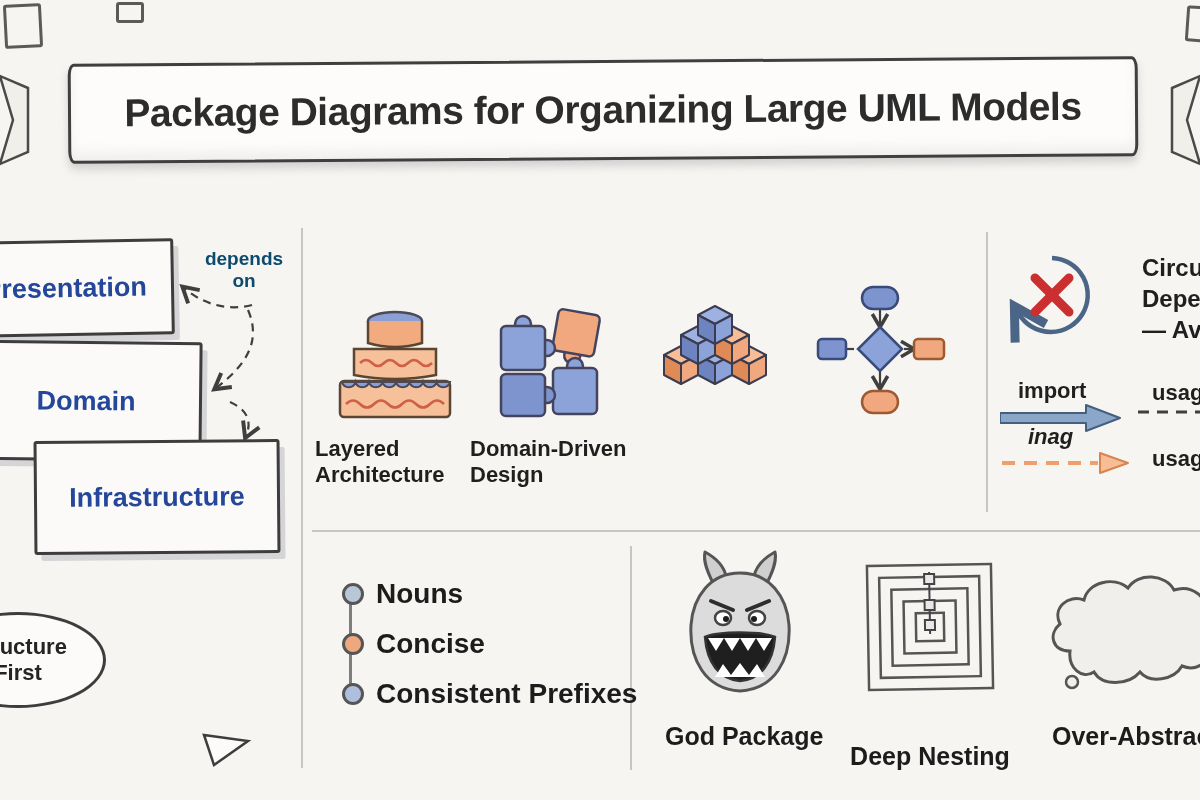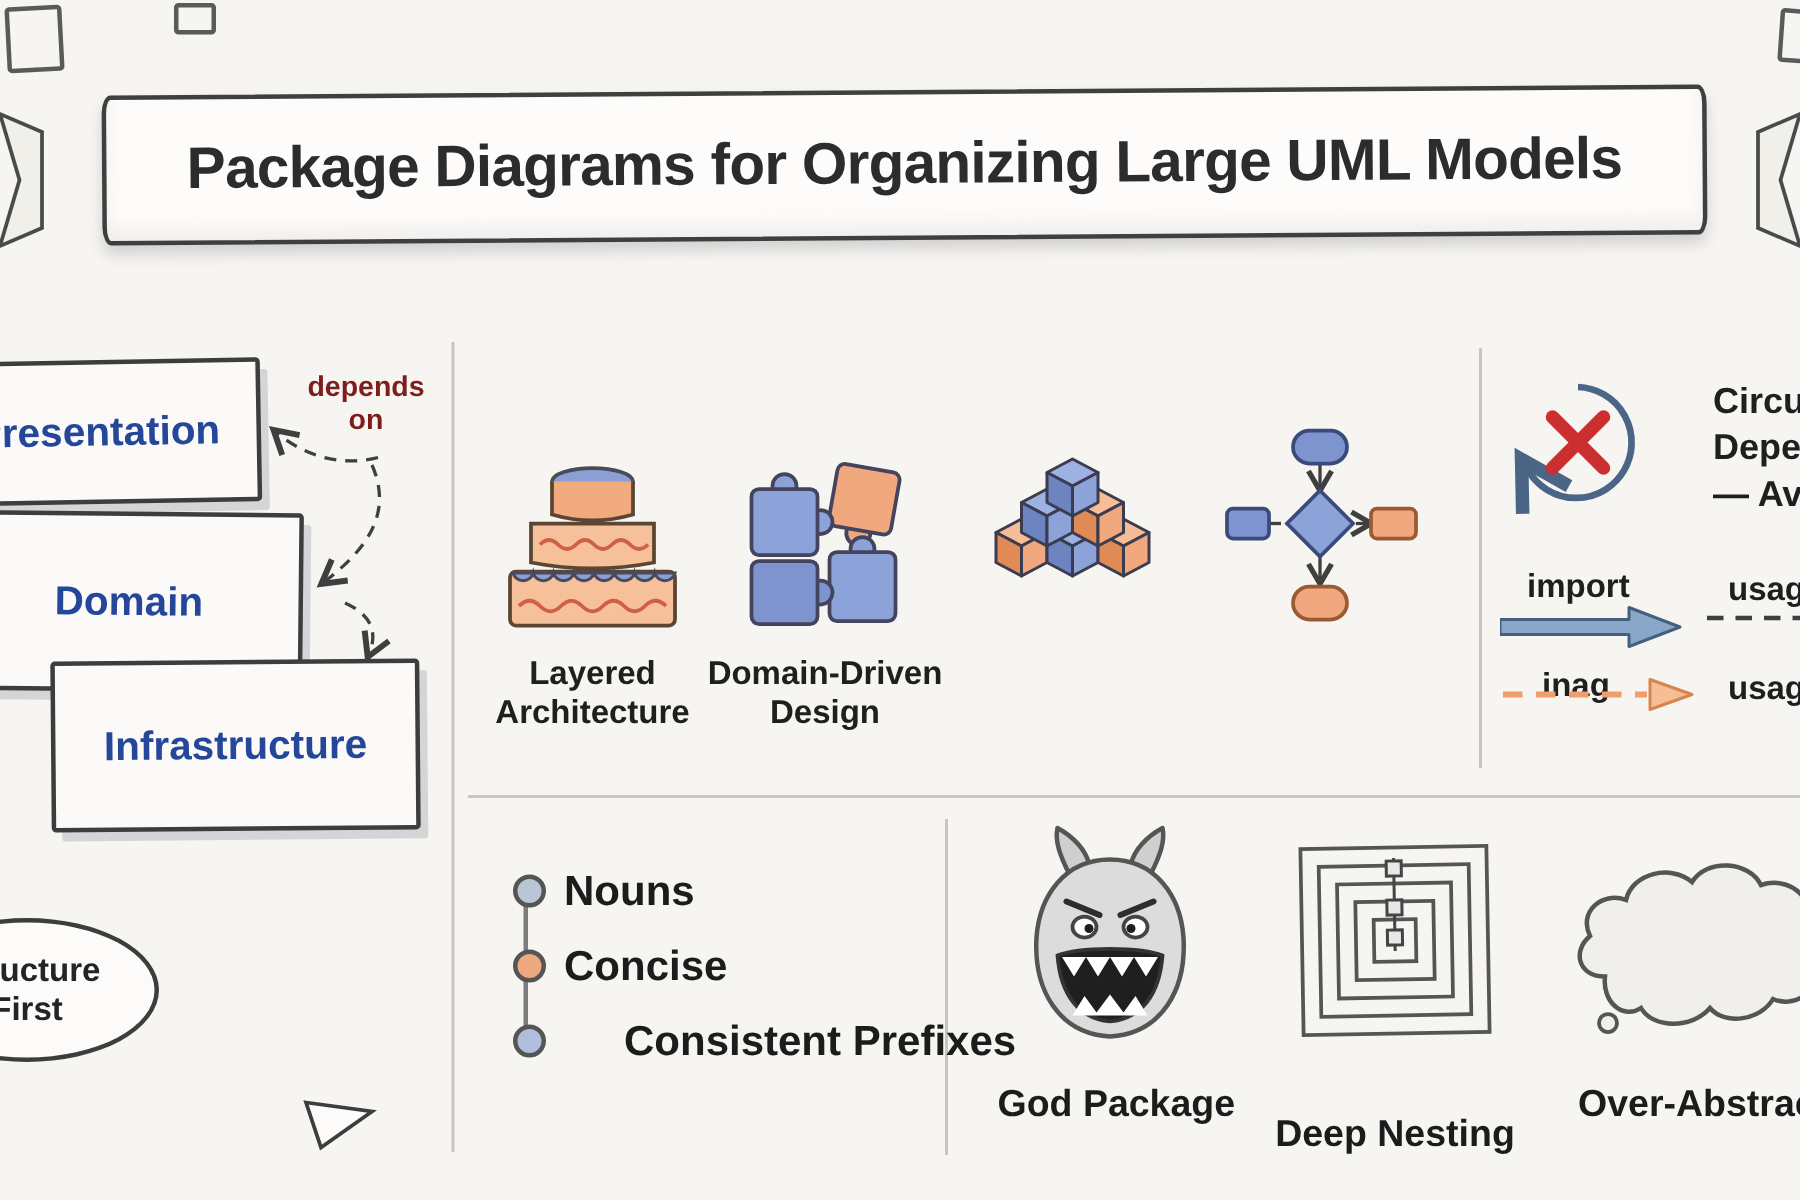--- a/index.html
+++ b/index.html
@@ -26,27 +26,27 @@
     font-size:39px;font-weight:700;letter-spacing:-.5px;color:#2c2c2c;white-space:nowrap;
   }
 
   
   .pkg-box{
     background:#fbfaf8;border:3px solid #3d3d3d;border-radius:3px;
     box-shadow:6px 7px 0 -1px rgba(150,155,165,.35);
     display:flex;align-items:center;justify-content:center;
     font-size:27px;font-weight:700;color:#24479a;
   }
-  .dep-label{font-size:19px;font-weight:700;color:#7f1d1d;text-align:center;line-height:1.15;}
+  .dep-label{font-size:19px;font-weight:700;color:#0c4a6e;text-align:center;line-height:1.15;}
 
   
   .divider{background:#c8c6c1;}
 
   
-  .strategy{width:160px;text-align:center;}
+  .strategy{width:160px;}
   .strategy .icon-box{height:148px;display:flex;align-items:flex-end;justify-content:center;}
   .strategy-label{margin-top:10px;font-size:22px;font-weight:700;color:#1f1f1f;line-height:1.18;}
 
   
   .circ-label{font-size:24px;font-weight:700;line-height:1.3;color:#1f1f1f;}
   .legend-label{font-size:22px;font-weight:700;color:#1f1f1f;white-space:nowrap;}
 
   
   .naming-label{font-size:28px;font-weight:700;color:#1c1c1c;white-space:nowrap;}
   .naming-dot{width:16px;height:16px;border:3px solid #555;border-radius:50%;}
@@ -228,34 +228,34 @@
 
   <div class="abs legend-label" style="left:1018px;top:378px;text-align:center;">import</div>
   <svg class="abs" style="left:1000px;top:402px;" width="125" height="32" viewBox="0 0 125 32">
     <polygon points="0,11 86,11 86,3 120,16 86,29 86,21 0,21" fill="#8aa6c9" stroke="#44607e" stroke-width="2" stroke-linejoin="round"></polygon>
   </svg>
   <div class="abs legend-label" style="left:1152px;top:380px;">usage</div>
   <svg class="abs" style="left:1138px;top:404px;" width="70" height="16" viewBox="0 0 70 16">
     <line x1="0" y1="8" x2="70" y2="8" stroke="#3f3f3f" stroke-width="3" stroke-dasharray="11 8"></line>
   </svg>
 
-  <div class="abs legend-label" style="left:1028px;top:424px;margin-top:20px;">inag</div>
+  <div class="abs legend-label" style="left:1028px;top:424px;font-style:italic;">inag</div>
   <svg class="abs" style="left:1000px;top:448px;" width="135" height="30" viewBox="0 0 135 30">
     <line x1="2" y1="15" x2="98" y2="15" stroke="#ef9e6c" stroke-width="4" stroke-dasharray="13 9"></line>
     <polygon points="100,5 128,15 100,25" fill="#f6bd97" stroke="#d8844f" stroke-width="2" stroke-linejoin="round"></polygon>
   </svg>
   <div class="abs legend-label" style="left:1152px;top:446px;">usage</div>
 
   <div class="abs" style="left:349px;top:591px;width:3px;height:100px;background:#7d7d7d;"></div>
   <div class="abs naming-dot" style="left:342px;top:583px;background:#b9c6d6;"></div>
   <div class="abs naming-dot" style="left:342px;top:633px;background:#eda87e;"></div>
   <div class="abs naming-dot" style="left:342px;top:683px;background:#aebfdd;"></div>
   <div class="abs naming-label" style="left:376px;top:578px;">Nouns</div>
   <div class="abs naming-label" style="left:376px;top:628px;">Concise</div>
-  <div class="abs naming-label" style="left:376px;top:678px;margin-left:40px;">Consistent Prefixes</div>
+  <div class="abs naming-label" style="left:376px;top:678px;">Consistent Prefixes</div>
 
   <svg class="abs" style="left:665px;top:545px;" width="150" height="165" viewBox="0 0 150 165">
     <path d="M48,38 C42,26 38,16 40,7 C51,13 59,22 61,31 Z" fill="#cfcfcf" stroke="#555" stroke-width="3" stroke-linejoin="round"></path>
     <path d="M102,38 C108,26 112,16 110,7 C99,13 91,22 89,31 Z" fill="#cfcfcf" stroke="#555" stroke-width="3" stroke-linejoin="round"></path>
     <path d="M75,28 C45,28 28,52 26,80 C24,114 40,144 75,146 C110,144 126,114 124,80 C122,52 105,28 75,28 Z" fill="#dcdcdc" stroke="#555" stroke-width="3"></path>
     <line x1="46" y1="56" x2="68" y2="65" stroke="#2d2d2d" stroke-width="4" stroke-linecap="round"></line>
     <line x1="104" y1="56" x2="82" y2="65" stroke="#2d2d2d" stroke-width="4" stroke-linecap="round"></line>
     <ellipse cx="58" cy="73" rx="8" ry="7" fill="#fff" stroke="#444" stroke-width="2.5"></ellipse>
     <ellipse cx="92" cy="73" rx="8" ry="7" fill="#fff" stroke="#444" stroke-width="2.5"></ellipse>
     <circle cx="61" cy="74" r="3" fill="#1d1d1d"></circle>

